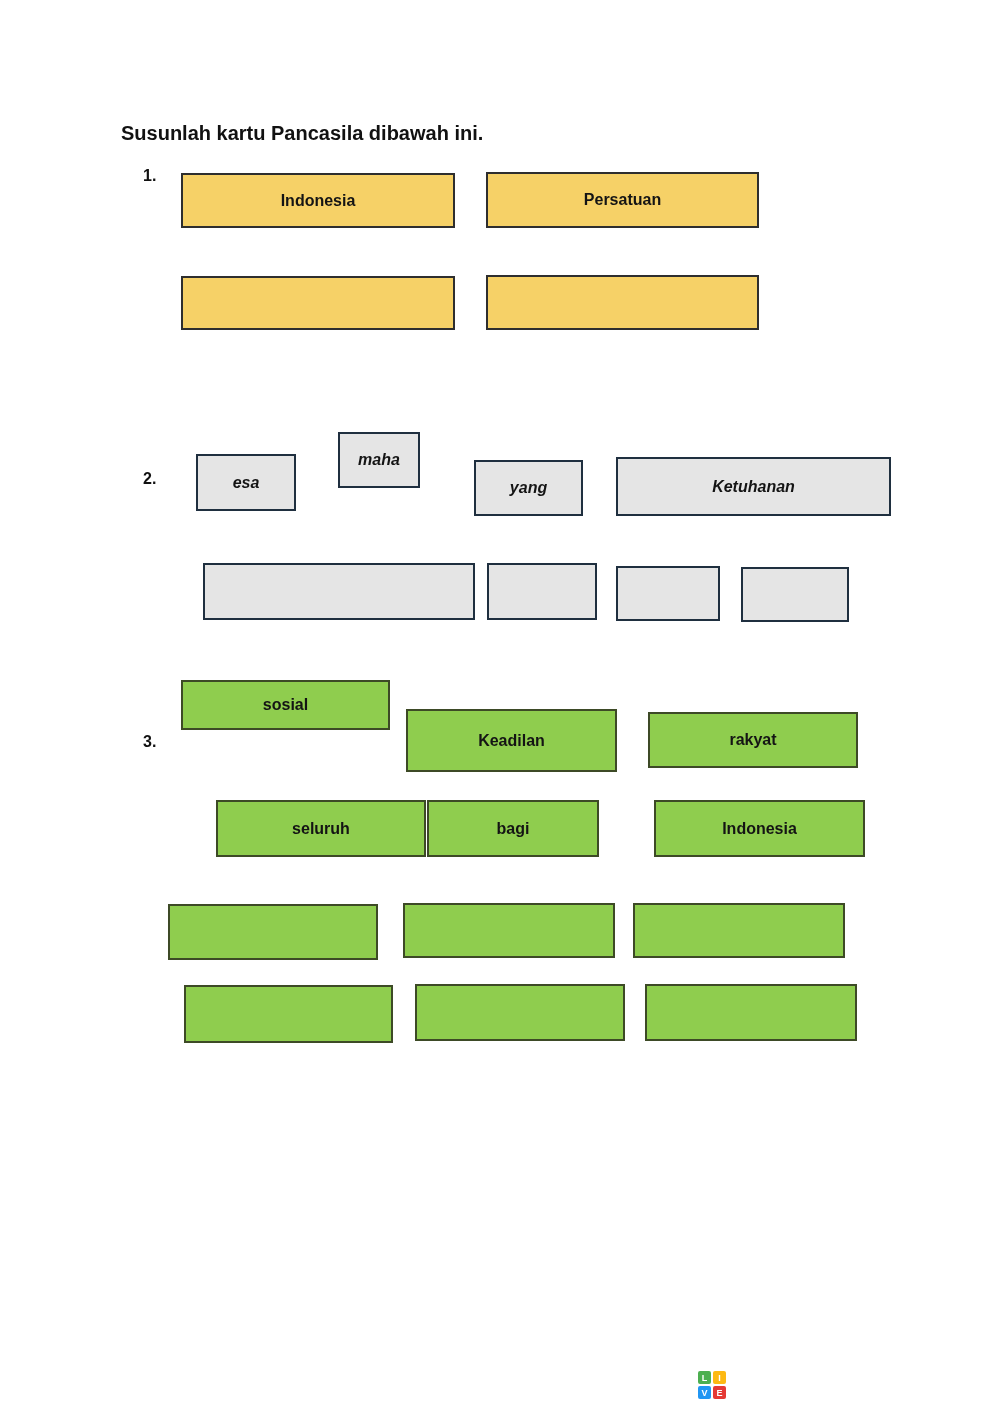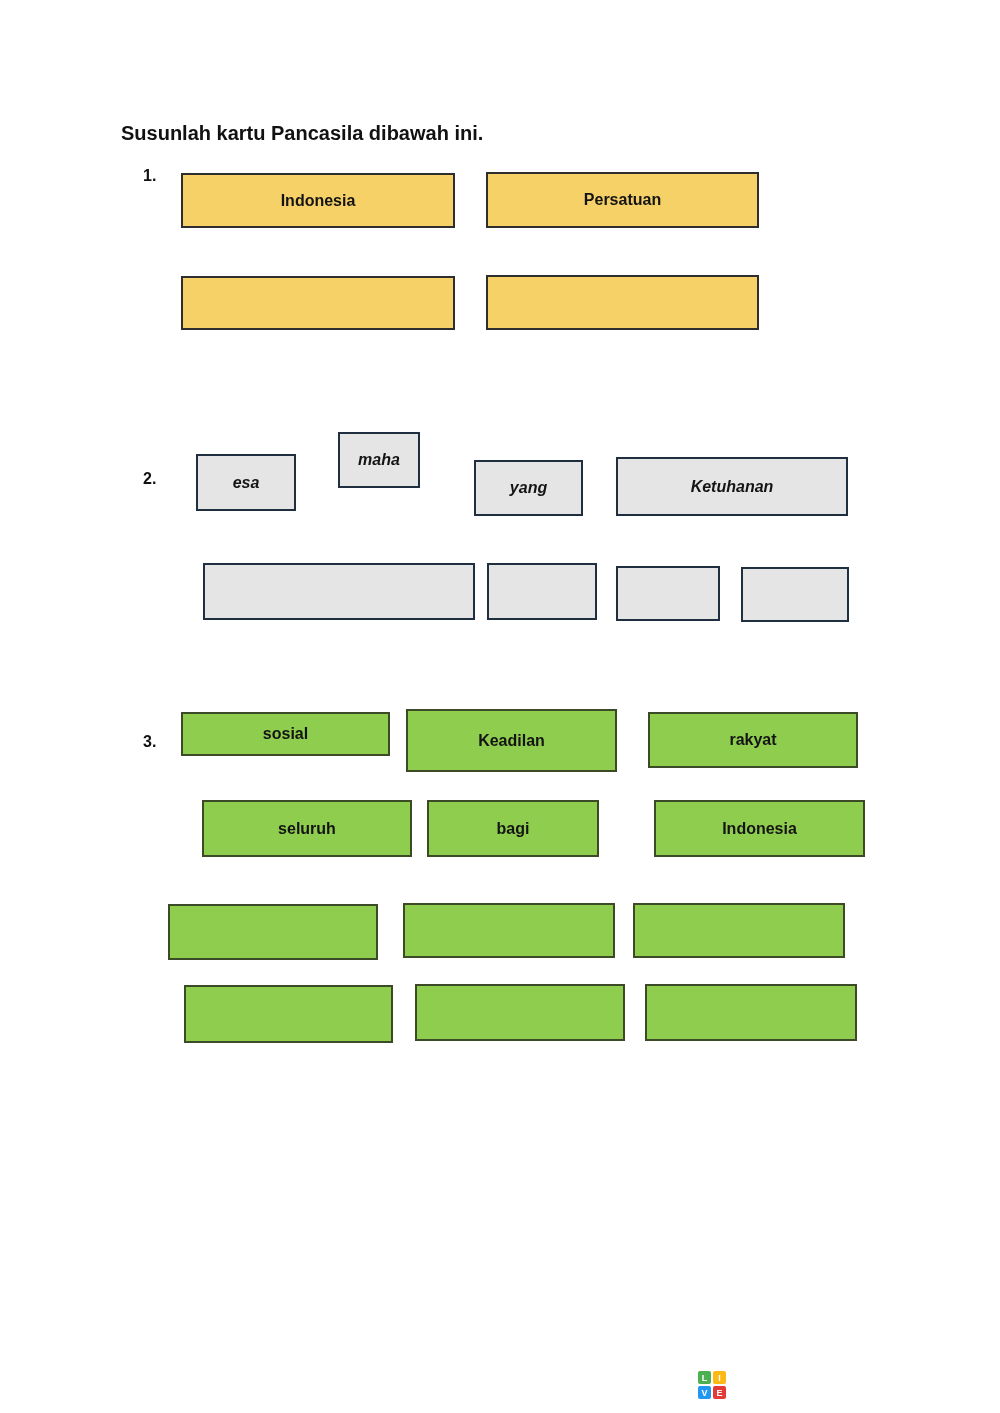--- a/index.html
+++ b/index.html
@@ -48,31 +48,31 @@
 <span class="sec-num" style="left:143px;top:167px">1.</span>
 <div class="card yellow" style="left:181px;top:173px;width:274px;height:55px">Indonesia</div>
 <div class="card yellow" style="left:486px;top:172px;width:273px;height:56px">Persatuan</div>
 <div class="card yellow slot" style="left:181px;top:276px;width:274px;height:54px"></div>
 <div class="card yellow slot" style="left:486px;top:275px;width:273px;height:55px"></div>
 
 <span class="sec-num" style="left:143px;top:470px">2.</span>
 <div class="card blue" style="left:196px;top:454px;width:100px;height:57px">esa</div>
 <div class="card blue" style="left:338px;top:432px;width:82px;height:56px">maha</div>
 <div class="card blue" style="left:474px;top:460px;width:109px;height:56px">yang</div>
-<div class="card blue" style="left:616px;top:457px;width:232px;height:59px">Ketuhanan</div>
+<div class="card blue" style="left:616px;top:457px;width:275px;height:59px">Ketuhanan</div>
 <div class="card blue slot" style="left:203px;top:563px;width:272px;height:57px"></div>
 <div class="card blue slot" style="left:487px;top:563px;width:110px;height:57px"></div>
 <div class="card blue slot" style="left:616px;top:566px;width:104px;height:55px"></div>
 <div class="card blue slot" style="left:741px;top:567px;width:108px;height:55px"></div>
 
 <span class="sec-num" style="left:143px;top:733px">3.</span>
-<div class="card green" style="left:181px;top:712px;width:209px;height:44px">sosial</div>
+<div class="card green" style="left:181px;top:680px;width:209px;height:50px">sosial</div>
 <div class="card green" style="left:406px;top:709px;width:211px;height:63px">Keadilan</div>
 <div class="card green" style="left:648px;top:712px;width:210px;height:56px">rakyat</div>
-<div class="card green" style="left:202px;top:800px;width:210px;height:57px">seluruh</div>
+<div class="card green" style="left:216px;top:800px;width:210px;height:57px">seluruh</div>
 <div class="card green" style="left:427px;top:800px;width:172px;height:57px">bagi</div>
 <div class="card green" style="left:654px;top:800px;width:211px;height:57px">Indonesia</div>
 <div class="card green slot" style="left:168px;top:904px;width:210px;height:56px"></div>
 <div class="card green slot" style="left:403px;top:903px;width:212px;height:55px"></div>
 <div class="card green slot" style="left:633px;top:903px;width:212px;height:55px"></div>
 <div class="card green slot" style="left:184px;top:985px;width:209px;height:58px"></div>
 <div class="card green slot" style="left:415px;top:984px;width:210px;height:57px"></div>
 <div class="card green slot" style="left:645px;top:984px;width:212px;height:57px"></div>
 
 <div class="logo">

